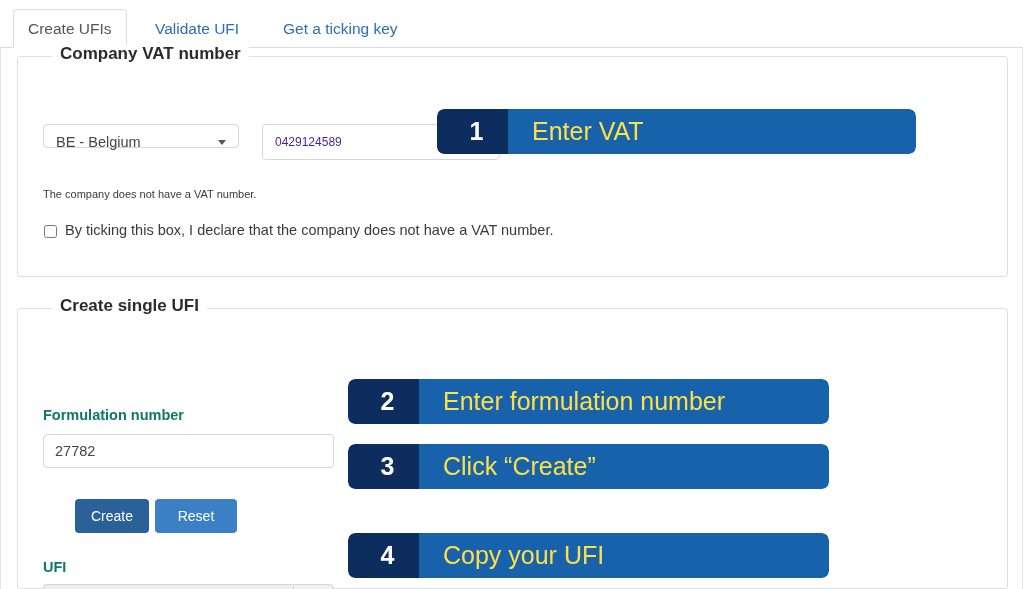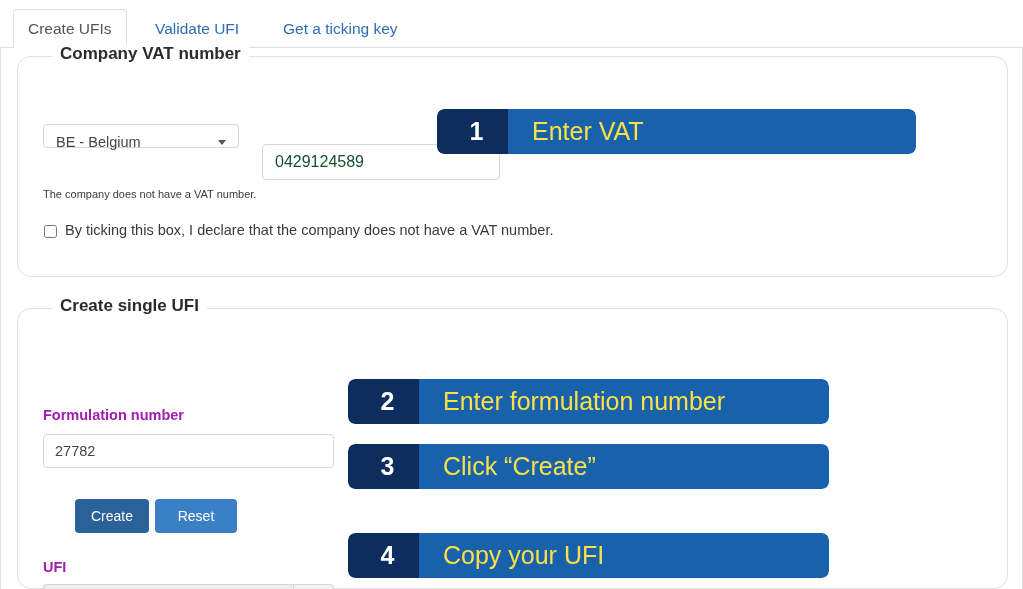--- a/index.html
+++ b/index.html
@@ -63,21 +63,21 @@
     border-left: 1px solid #e3e3e3;
     border-right: 1px solid #e3e3e3;
     background: #ffffff;
   }
 
   
   .fieldset {
     position: absolute;
     box-sizing: border-box;
     border: 1px solid #e0e0e0;
-    border-radius: 14px;
+    border-radius: 3px;
     background: #ffffff;
   }
   .fieldset .legend {
     position: absolute;
     top: -13px;
     left: 34px;
     background: #ffffff;
     padding: 0 8px;
     font-size: 17px;
     font-weight: bold;
@@ -130,26 +130,25 @@
   .vat-input {
     position: absolute;
     left: 244px;
     top: 67px;
     width: 238px;
     height: 36px;
     box-sizing: border-box;
     border: 1px solid #d6d6d6;
     border-radius: 4px;
     background: #ffffff;
-    font-size: 16px;
-    font-family: "Liberation Sans", sans-serif;
-    color: #14532d;
+    font-size: 12px;
+    font-family: "Liberation Sans", sans-serif;
+    color: #4c1d95;
     padding-left: 12px;
     outline: none;
-    margin-top: 20px;
   }
   .novat-text {
     position: absolute;
     left: 25px;
     top: 131px;
     font-size: 11px;
     color: #3a3a3a;
     white-space: nowrap;
   }
   .check-row {
@@ -173,21 +172,21 @@
     font-size: 14.5px;
     color: #3a3a3a;
     white-space: nowrap;
   }
 
   
   .field-label {
     position: absolute;
     font-size: 14.5px;
     font-weight: bold;
-    color: #a21caf;
+    color: #0f766e;
     white-space: nowrap;
   }
   #lbl-formulation { left: 25px; top: 98px; }
   #lbl-ufi { left: 25px; top: 250px; }
 
   .form-input {
     position: absolute;
     left: 25px;
     top: 125px;
     width: 291px;

